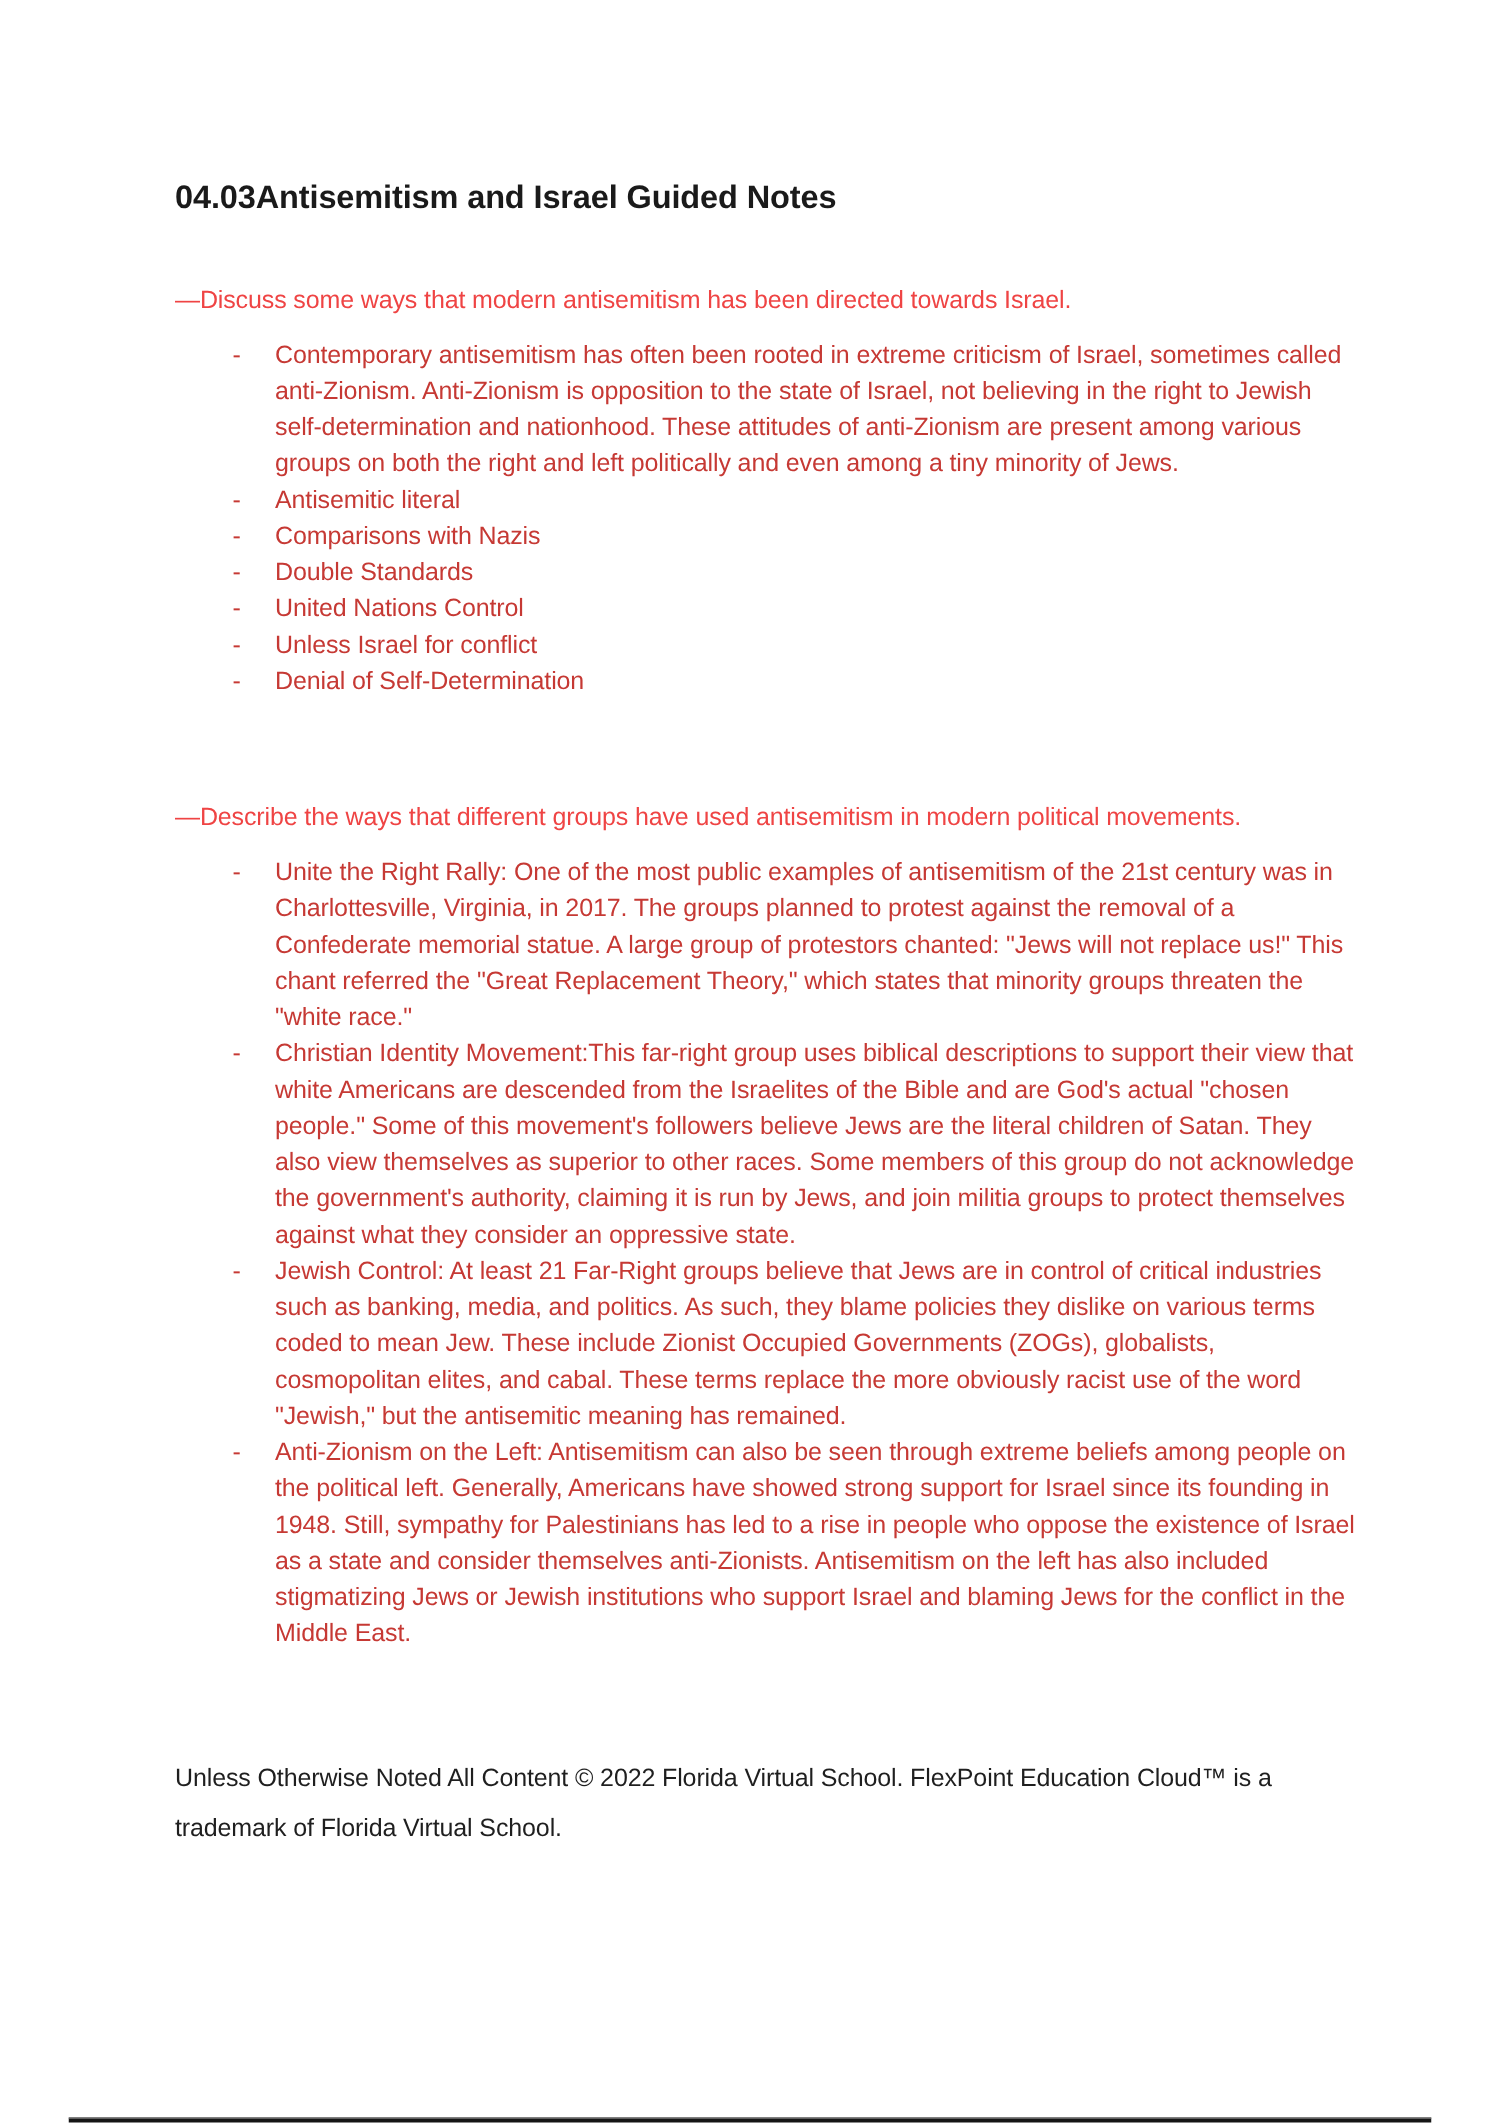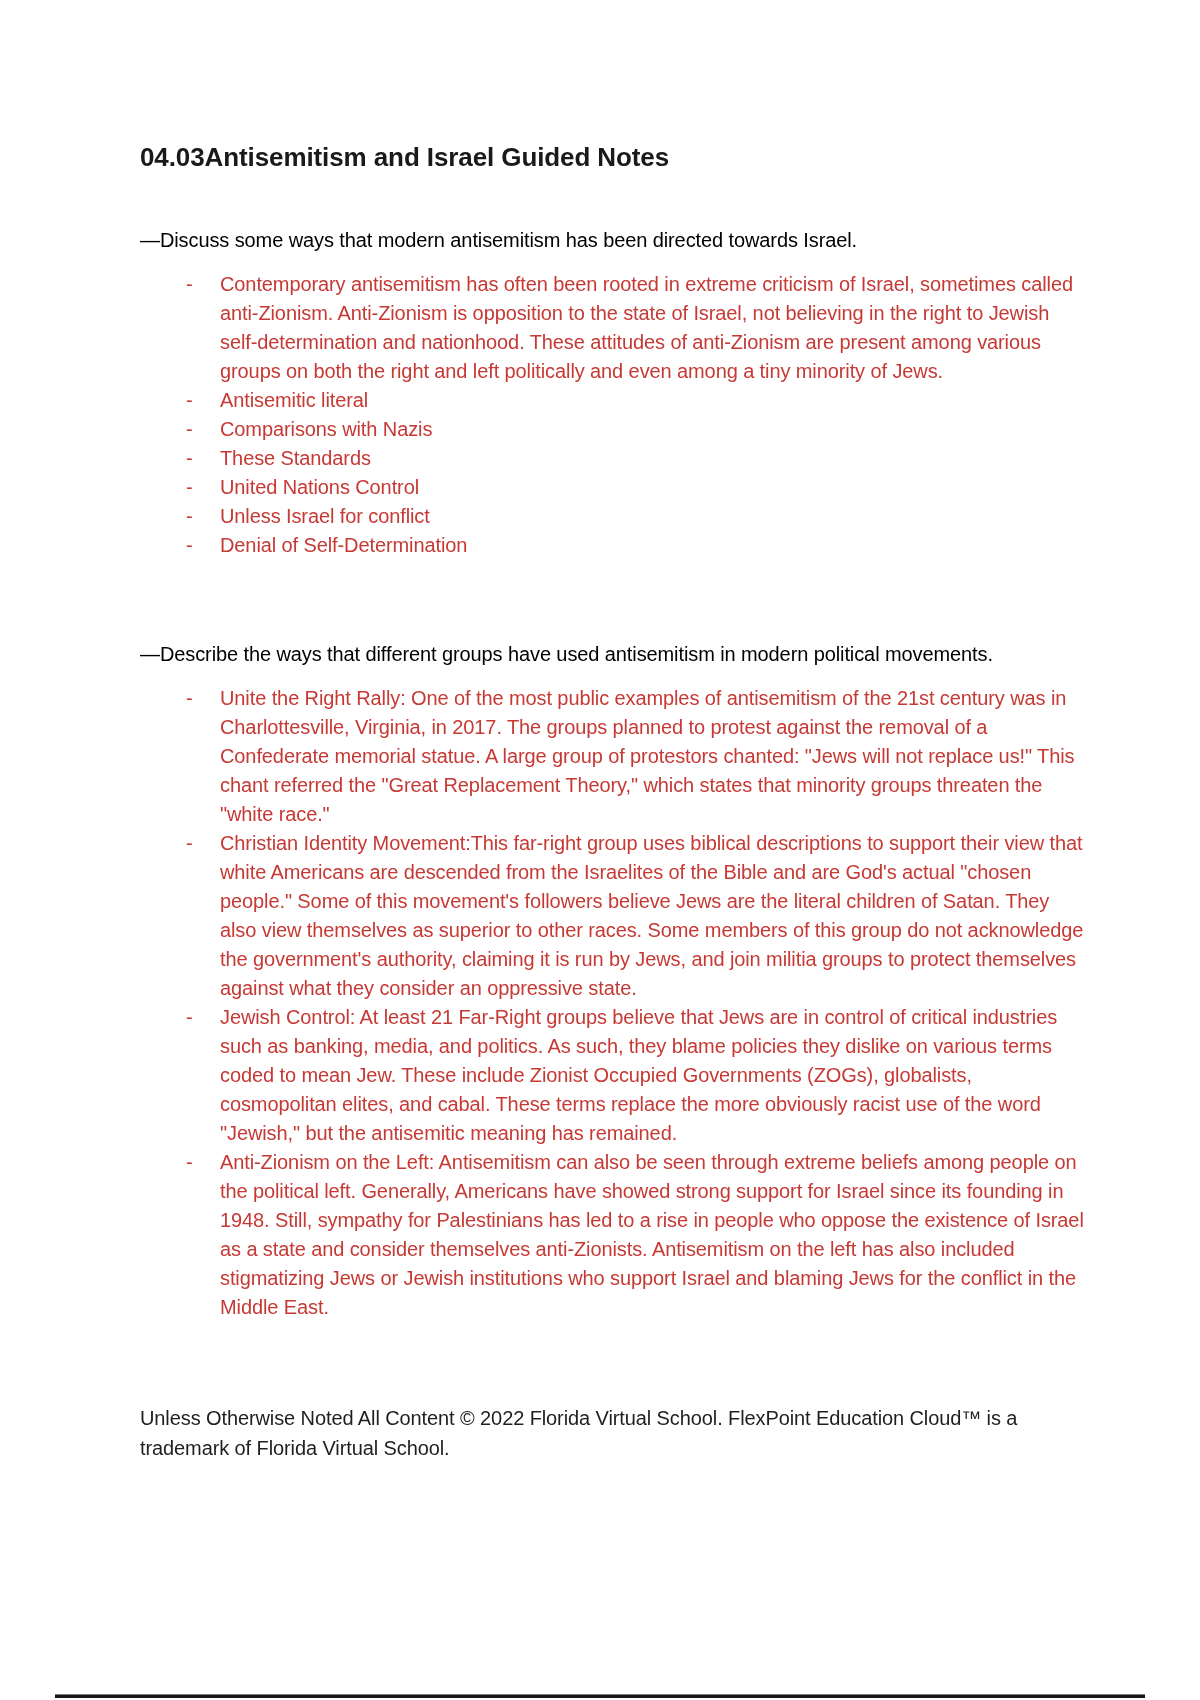--- a/index.html
+++ b/index.html
@@ -25,21 +25,21 @@
     font-weight: 700;
     color: #1a1a1a;
     margin: 0 0 52px 0;
   }
   .content {
     width: 948px;
   }
   .question {
     font-size: 20px;
     line-height: 29px;
-    color: #000000;
+    color: #ef4444;
     margin: 0 0 15px 0;
   }
   section.qa + section.qa {
     margin-top: 80px;
   }
   ul.answers {
     list-style: none;
     margin: 12px 0 0 0;
     padding: 0;
     width: 945px;
@@ -59,21 +59,21 @@
     left: 46px;
     top: 0;
   }
   .red-text, .red-text .dash {
     color: var(--answer-red, #c63934);
   }
   .doc-footer {
     margin: 81px 0 0 0;
     width: 945px;
     font-size: 20px;
-    line-height: 30px;
+    line-height: 40px;
     color: #1f1f1f;
   }
   .bottom-rule {
     position: absolute;
     left: 55px;
     top: 1694px;
     width: 1090px;
     height: 4px;
     background: #151515;
     border-top: 1px solid #7a7a7a;
@@ -87,21 +87,21 @@
   <h1 class="doc-title">04.03Antisemitism and Israel Guided Notes</h1>
 
   <div class="content">
 
   <section class="qa">
         <p class="question">—Discuss some ways that modern antisemitism has been directed towards Israel.</p>
         <ul class="answers">
           <li class="red-text"><span class="dash">-</span><span>Contemporary antisemitism has often been rooted in extreme criticism of Israel, sometimes called anti-Zionism. Anti-Zionism is opposition to the state of Israel, not believing in the right to Jewish self-determination and nationhood. These attitudes of anti-Zionism are present among various groups on both the right and left politically and even among a tiny minority of Jews.</span></li>
           <li class="red-text"><span class="dash">-</span><span>Antisemitic literal</span></li>
           <li class="red-text"><span class="dash">-</span><span>Comparisons with Nazis</span></li>
-          <li class="red-text"><span class="dash">-</span><span>These Standards</span></li>
+          <li class="red-text"><span class="dash">-</span><span>Double Standards</span></li>
           <li class="red-text"><span class="dash">-</span><span>United Nations Control</span></li>
           <li class="red-text"><span class="dash">-</span><span>Unless Israel for conflict</span></li>
           <li class="red-text"><span class="dash">-</span><span>Denial of Self-Determination</span></li>
         </ul>
       </section>
       <section class="qa">
         <p class="question">—Describe the ways that different groups have used antisemitism in modern political movements.</p>
         <ul class="answers">
           <li class="red-text"><span class="dash">-</span><span>Unite the Right Rally: One of the most public examples of antisemitism of the 21st century was in Charlottesville, Virginia, in 2017. The groups planned to protest against the removal of a Confederate memorial statue. A large group of protestors chanted: "Jews will not replace us!" This chant referred the "Great Replacement Theory," which states that minority groups threaten the "white race."</span></li>
           <li class="red-text"><span class="dash">-</span><span>Christian Identity Movement:This far-right group uses biblical descriptions to support their view that white Americans are descended from the Israelites of the Bible and are God's actual "chosen people." Some of this movement's followers believe Jews are the literal children of Satan. They also view themselves as superior to other races. Some members of this group do not acknowledge the government's authority, claiming it is run by Jews, and join militia groups to protect themselves against what they consider an oppressive state.</span></li>

